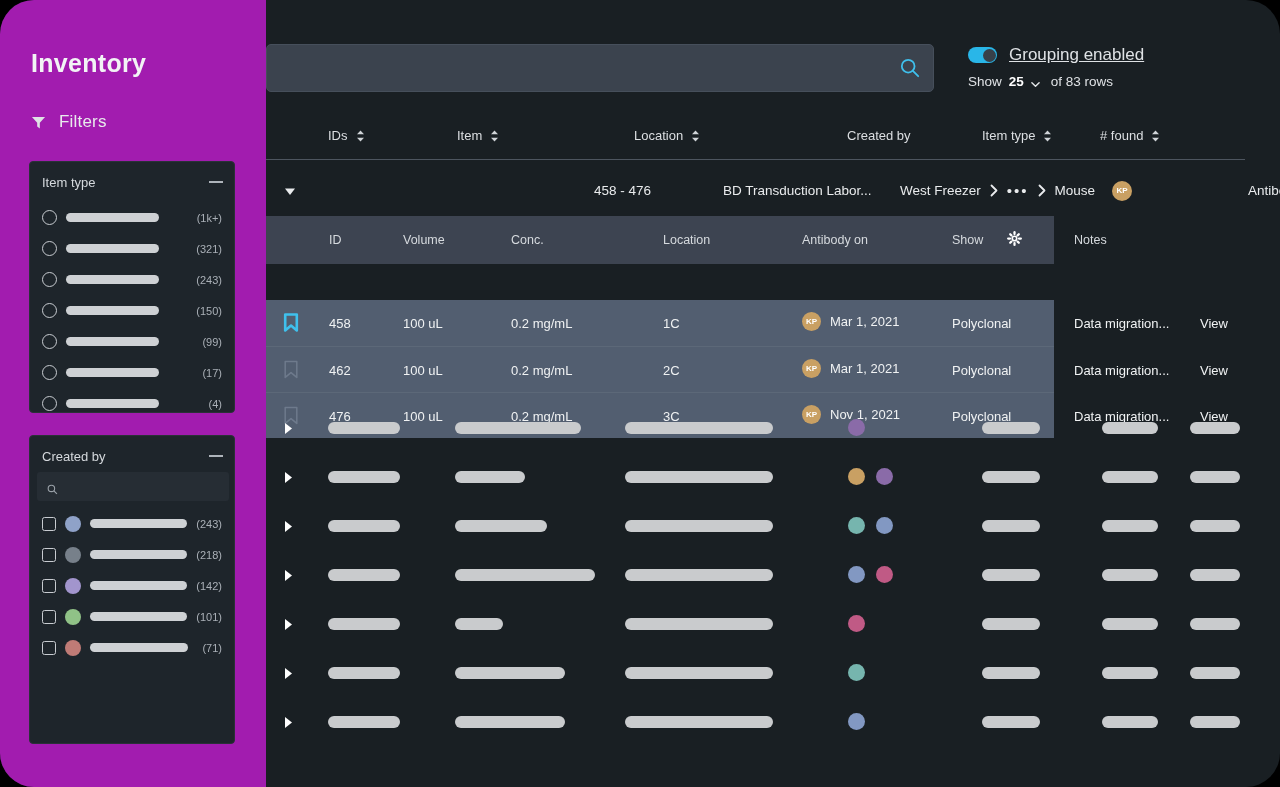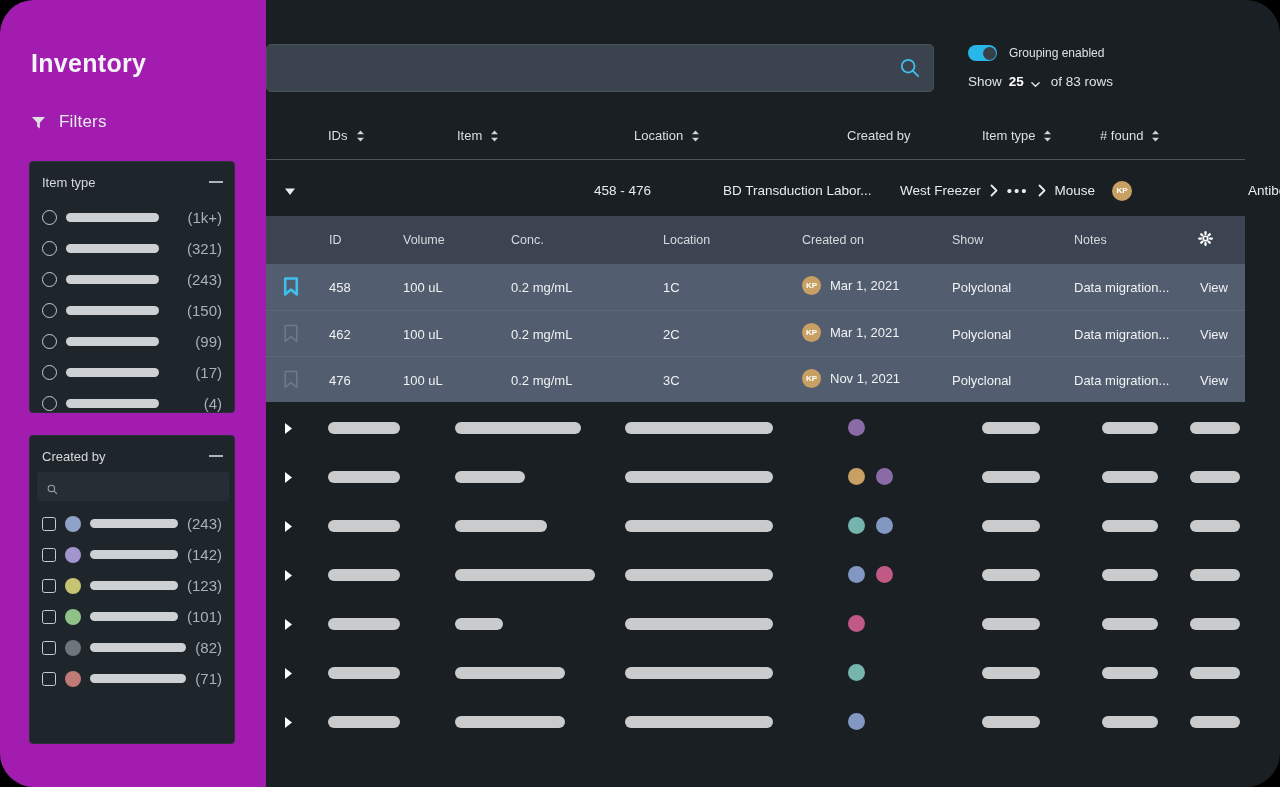--- a/index.html
+++ b/index.html
@@ -118,21 +118,21 @@
     border-radius: 50%;
     flex: none;
   }
   .bar {
     height: 9px;
     border-radius: 5px;
     background: #ced1d4;
   }
   .filter-count {
     margin-left: auto;
-    font-size: 15px;
+    font-size: 11px;
     color: #aab0b7;
     flex: none;
     text-align: center;
   }
 
   #people-search {
     position: absolute;
     left: 7px; top: 36px;
     width: 192px;
     height: 29px;
@@ -202,22 +202,23 @@
     flex: none;
   }
   #grouping-toggle .knob {
     position: absolute;
     right: 1.5px; top: 1.5px;
     width: 13px; height: 13px;
     border-radius: 50%;
     background: #374049;
   }
   #grouping-label {
-    font-size: 12px;
+    font-size: 17px;
     color: #dfe2e5;
+    text-decoration: underline;
   }
 
   #show-row {
     position: absolute;
     left: 702px; top: 74px;
     display: flex;
     align-items: center;
     font-size: 13.5px;
     color: #dfe2e5;
     gap: 7px;
@@ -299,40 +300,40 @@
   .view-link {
     color: #3fc0ec;
     font-size: 13px;
     cursor: pointer;
   }
 
   
   #subtable {
     position: absolute;
     left: 0; top: 216px;
-    width: 979px;
+    width: 788px;
   }
   #subtable-head {
     height: 48px;
     background: #3d4451;
     position: relative;
   }
   .sth {
     position: absolute;
     top: 17px;
     font-size: 12.5px;
     color: #d6dade;
   }
   .subrow {
     height: 46px;
     background: #525e70;
     border-top: 1px solid #5c6878;
     position: relative;
   }
-  .subrow:first-of-type { border-top: none; }
+  .subrow:first-of-type { border-top: none; margin-top: 36px; }
   .sc {
     position: absolute;
     top: 16px;
     font-size: 13px;
     color: #f0f2f3;
     white-space: nowrap;
   }
   .bookmark-glyph { position: absolute; left: 17px; top: 13px; width: 16px; height: 19px; cursor: pointer; }
 
   
@@ -442,41 +443,35 @@
       </div>
       <div id="created-by-rows" style="position:absolute;left:0;top:72px;width:100%;">
           <div class="filter-row">
             <span class="check-mark"></span>
             <span class="swatch" style="background:#8fa2c8"></span>
             <span class="bar" style="width:103px"></span>
             <span class="filter-count">(243)</span>
           </div>
           <div class="filter-row">
             <span class="check-mark"></span>
+            <span class="swatch" style="background:#77808a"></span>
+            <span class="bar" style="width:103px"></span>
+            <span class="filter-count">(218)</span>
+          </div>
+          <div class="filter-row">
+            <span class="check-mark"></span>
             <span class="swatch" style="background:#a295cd"></span>
             <span class="bar" style="width:103px"></span>
             <span class="filter-count">(142)</span>
-          </div>
-          <div class="filter-row">
-            <span class="check-mark"></span>
-            <span class="swatch" style="background:#c6c472"></span>
-            <span class="bar" style="width:103px"></span>
-            <span class="filter-count">(123)</span>
           </div>
           <div class="filter-row">
             <span class="check-mark"></span>
             <span class="swatch" style="background:#90c287"></span>
             <span class="bar" style="width:103px"></span>
             <span class="filter-count">(101)</span>
-          </div>
-          <div class="filter-row">
-            <span class="check-mark"></span>
-            <span class="swatch" style="background:#6e767d"></span>
-            <span class="bar" style="width:98px"></span>
-            <span class="filter-count">(82)</span>
           </div>
           <div class="filter-row">
             <span class="check-mark"></span>
             <span class="swatch" style="background:#bf7b76"></span>
             <span class="bar" style="width:98px"></span>
             <span class="filter-count">(71)</span>
           </div>
         </div>
     </div>
   </div>
@@ -599,21 +594,21 @@
                 <line x1="11.3" y1="11.3" x2="12.6" y2="12.6"></line>
                 <line x1="12.6" y1="3.4" x2="11.3" y2="4.7"></line>
                 <line x1="4.7" y1="11.3" x2="3.4" y2="12.6"></line>
               </g>
             </svg>
         </span>
       <span class="sth" style="left: 63px;">ID</span>
           <span class="sth" style="left: 137px;">Volume</span>
           <span class="sth" style="left: 245px;">Conc.</span>
           <span class="sth" style="left: 397px;">Location</span>
-          <span class="sth" style="left: 536px;">Created on</span>
+          <span class="sth" style="left: 536px;">Antibody on</span>
           <span class="sth" style="left: 686px;">Show</span>
           <span class="sth" style="left: 808px;">Notes</span>
         </div>
       <div id="subtable-body">
           <div class="subrow">
             <span class="bookmark-glyph"><svg viewBox="0 0 16 19" width="16" height="19">
                 <path d="M2.2 1.5 H13.8 V17.4 L8 12.6 L2.2 17.4 Z" fill="none" stroke="#3fc0ec" stroke-width="2.6" stroke-linejoin="round"></path>
               </svg></span>
             <span class="sc" style="left:63px">458</span>
             <span class="sc" style="left:137px">100 uL</span>

